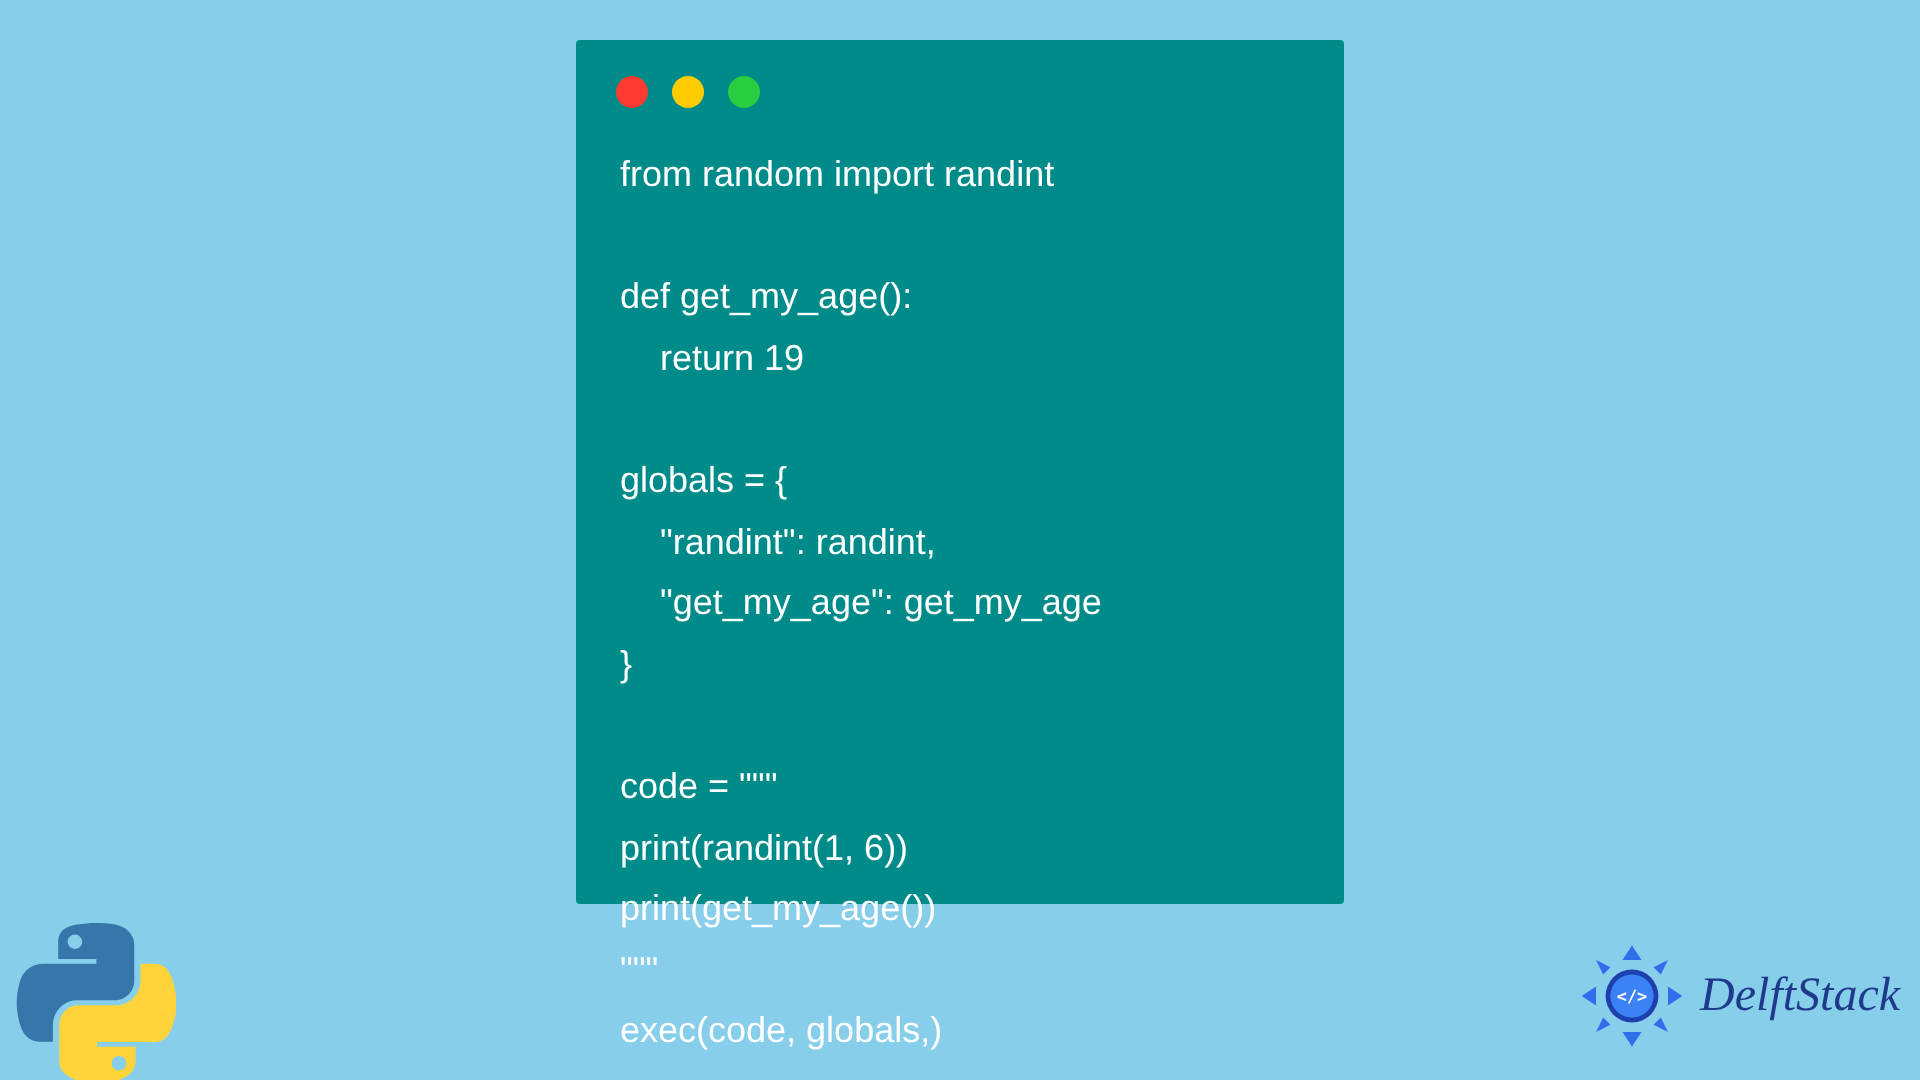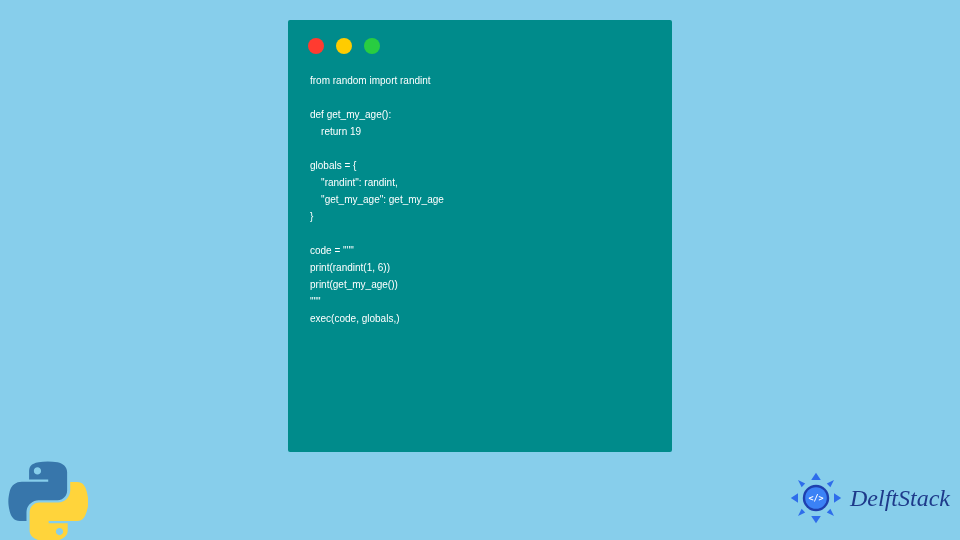--- a/index.html
+++ b/index.html
@@ -29,21 +29,21 @@
       width: 16px;
       height: 16px;
       border-radius: 50%;
     }
     .dot-red { background: #FF3B30; }
     .dot-yellow { background: #FFCC00; }
     .dot-green { background: #28CD41; }
     .code-content {
       padding: 8px 22px;
       color: #FFFFFF;
-      font-size: 10px;
+      font-size: 18px;
       line-height: 1.7;
       font-family: Arial, sans-serif;
       white-space: pre;
     }
     .python-logo {
       position: absolute;
       left: 8px;
       bottom: 0px;
       width: 80px;
       height: 80px;

